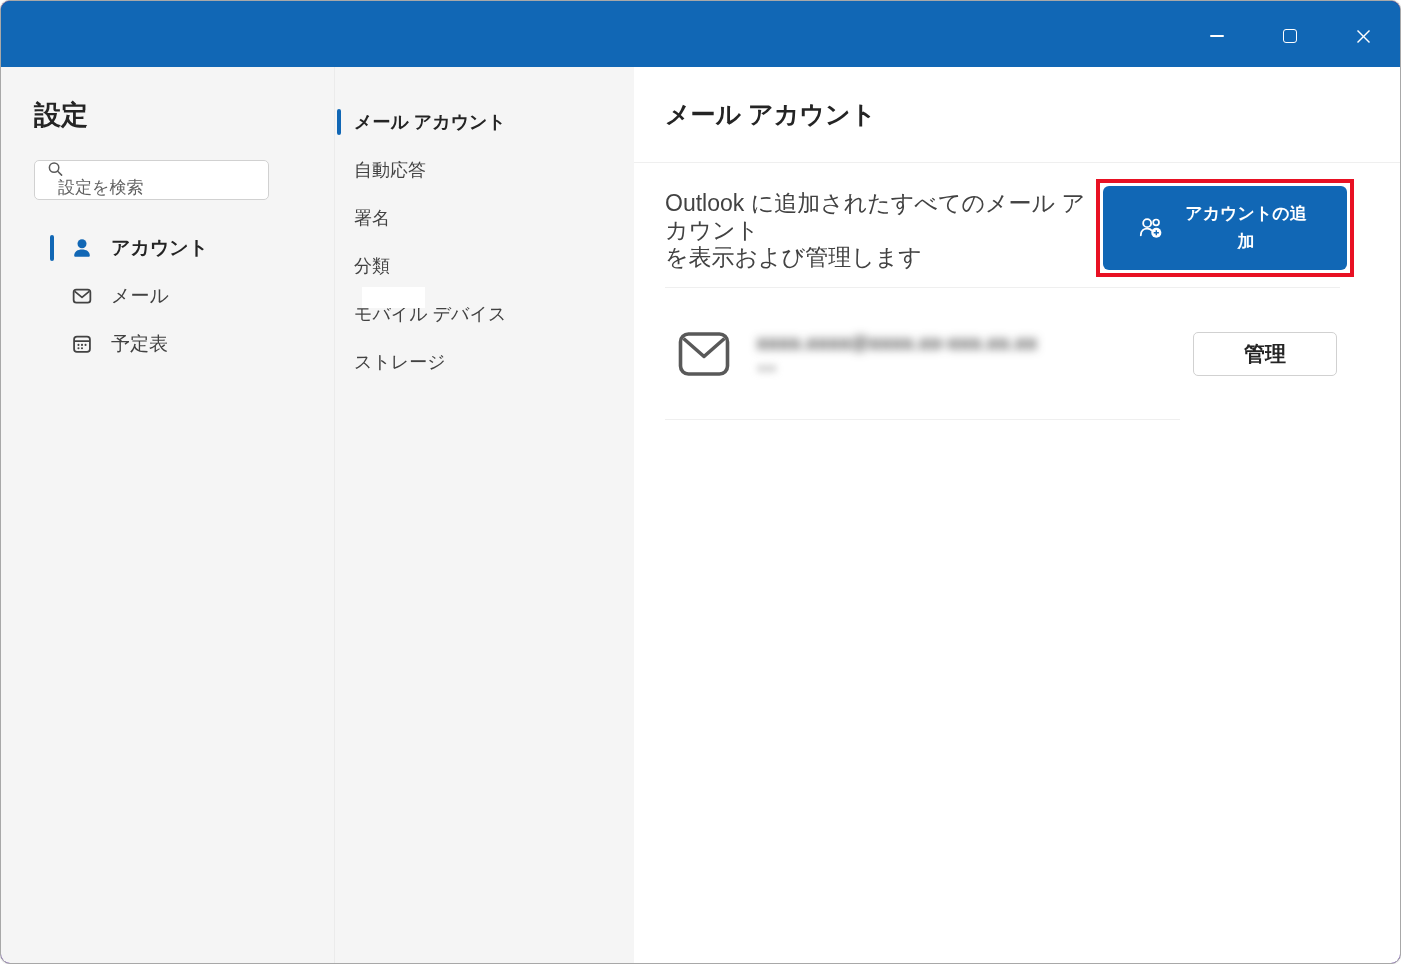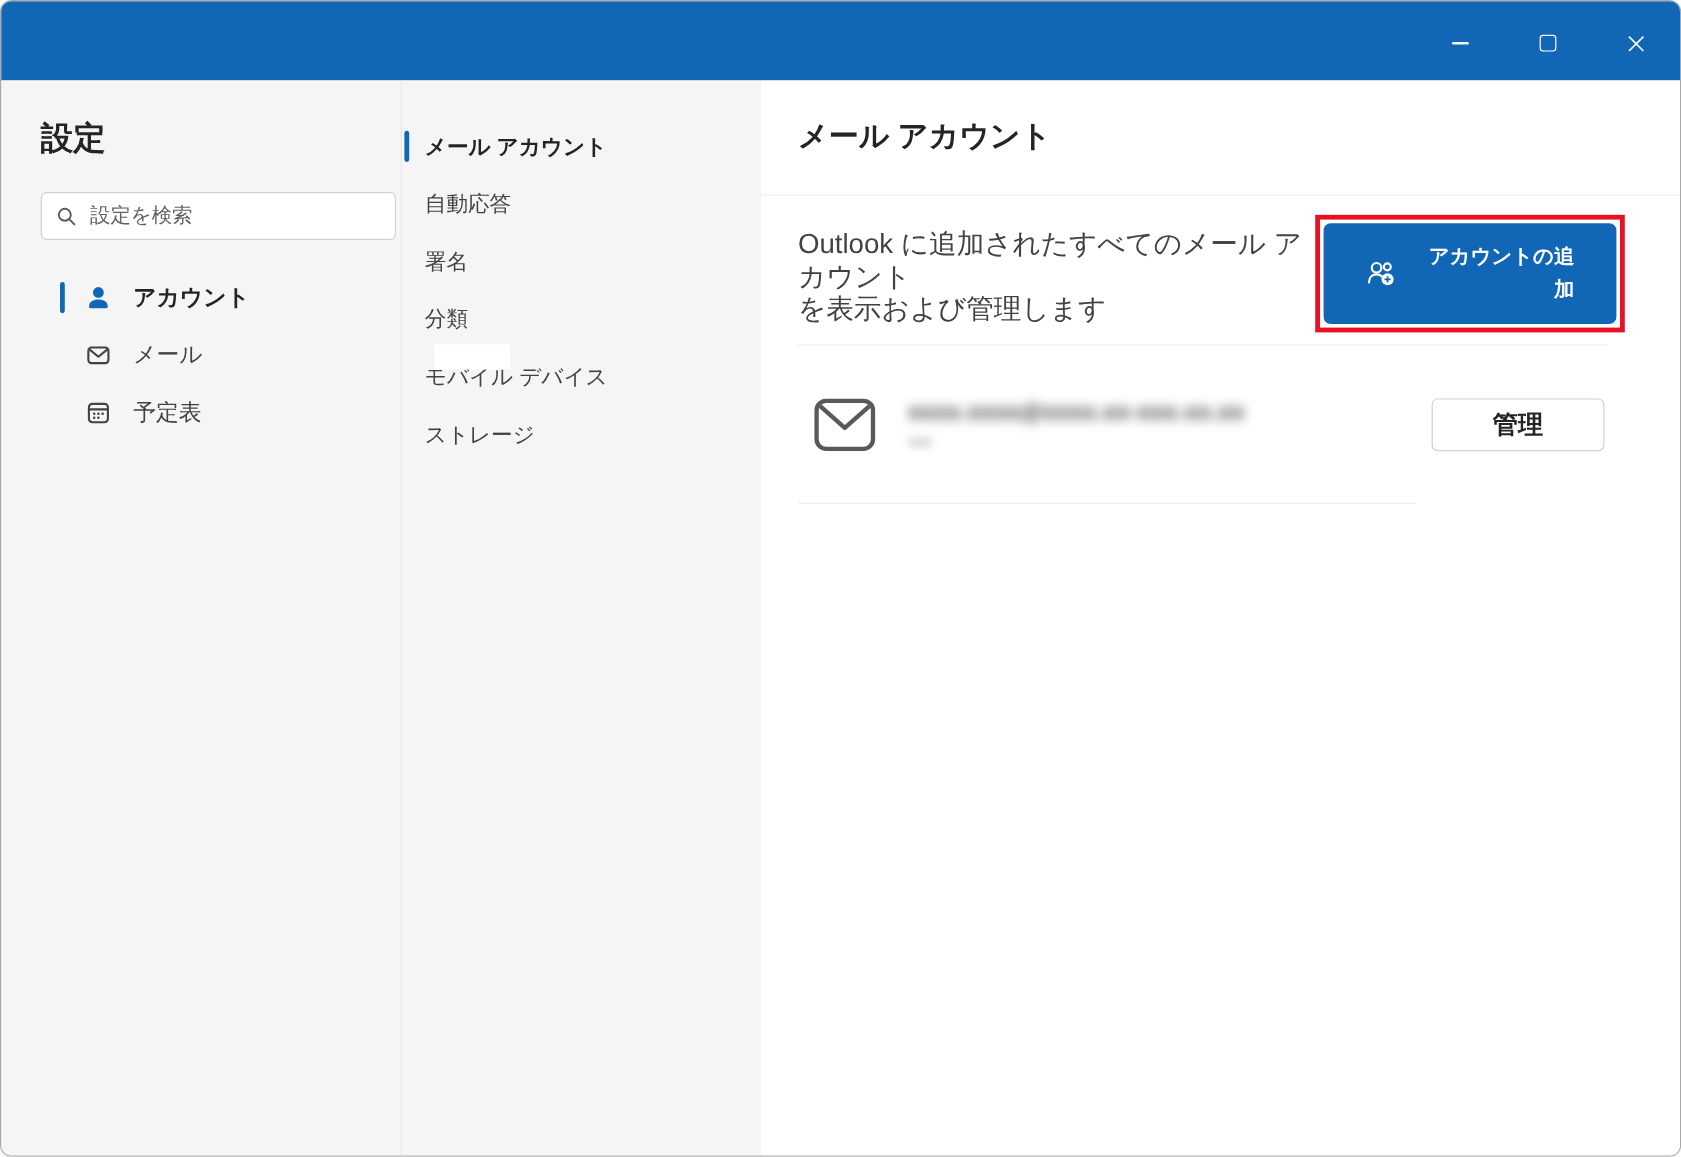--- a/index.html
+++ b/index.html
@@ -1,28 +1,28 @@
 <!DOCTYPE html>
 <html><head>
 <meta charset="utf-8">
 <style>
   html,body{margin:0;padding:0;background:#ffffff;font-family:"Liberation Sans","DejaVu Sans",sans-serif;}
   *{box-sizing:border-box;}
-  .window{width:1401px;height:964px;border:1px solid #a8a8a8;border-radius:10px;overflow:hidden;background:#e5e5e5;box-shadow:0 0 0 1px rgba(0,0,0,0.05);display:flex;flex-direction:column;}
+  .window{width:1401px;height:964px;border:1px solid #a8a8a8;border-radius:10px;overflow:hidden;background:#4c1d95;box-shadow:0 0 0 1px rgba(0,0,0,0.05);display:flex;flex-direction:column;}
   
   .titlebar{height:66px;background:#1167b5;flex:0 0 auto;display:flex;justify-content:flex-end;align-items:center;padding-right:14px;}
   .win-controls{display:flex;gap:27px;margin-top:4px;}
   .wc{width:46px;height:38px;background:transparent;border:none;display:flex;align-items:center;justify-content:center;cursor:pointer;padding:0;}
   .min-glyph{display:block;width:14px;height:2px;background:#ffffff;border-radius:1px;}
   .max-glyph{display:block;width:14px;height:14px;border:1.6px solid #ffffff;border-radius:3px;}
   
   .bodyrow{flex:1;display:flex;min-height:0;}
   .sidebar{width:333px;background:#f5f5f5;position:relative;flex:0 0 auto;}
   .settings-title{font-size:27px;font-weight:700;color:#242424;margin:30px 0 0 33px;}
-  .searchbox{margin:27px 0 0 33px;width:296px;height:40px;background:#ffffff;border:1px solid #d1d1d1;border-radius:5px;display:flex;align-items:center;padding:0 10px 0 12px;}
+  .searchbox{margin:27px 0 0 33px;width:235px;height:40px;background:#ffffff;border:1px solid #d1d1d1;border-radius:5px;display:flex;align-items:flex-start;padding:0 10px 0 12px;flex-direction:column;}
   .searchbox input{border:none;outline:none;flex:1;font-size:17px;color:#242424;background:transparent;margin-left:9px;font-family:inherit;}
   .searchbox input::placeholder{color:#616161;}
   .side-nav{margin-top:24px;padding-left:32px;}
   .side-item{position:relative;height:48px;display:flex;align-items:center;padding-left:38px;gap:18px;cursor:pointer;}
   .accent-bar{position:absolute;left:17px;top:11px;width:4px;height:26px;border-radius:2px;background:#1167b5;display:none;}
   .side-item.selected .accent-bar{display:block;}
   .side-label{font-size:19px;color:#424242;}
   .side-item.selected .side-label{font-weight:700;color:#242424;}
   
   .subnav{width:300px;background:#f5f5f5;border-left:1px solid #ebebeb;padding-top:31px;position:relative;flex:0 0 auto;}
@@ -36,21 +36,21 @@
   .main{flex:1;background:#ffffff;overflow:hidden;}
   .page-title{font-size:25px;font-weight:700;color:#242424;margin:30px 0 0 31px;line-height:34px;}
   .divider{border-bottom:1px solid #efefef;}
   .divider.full{margin-top:31px;}
   .divider.mid{margin:10px 60px 0 31px;}
   .divider.short{margin-left:31px;width:515px;}
   .section-row{display:flex;justify-content:space-between;align-items:flex-start;margin:0 46px 0 31px;}
   .desc{margin:27px 0 0 0;font-size:23px;line-height:27px;color:#424242;max-width:420px;}
   .highlight-box{margin-top:16px;border:4px solid #e81123;padding:3px;background:#ffffff;}
   .add-btn{width:244px;height:84px;background:#1167b5;border:none;border-radius:6px;display:flex;align-items:center;justify-content:center;gap:14px;cursor:pointer;padding:0 10px;}
-  .add-btn-label{color:#ffffff;font-size:17px;font-weight:700;line-height:28px;width:132px;text-align:right;font-family:inherit;}
+  .add-btn-label{color:#ffffff;font-size:17px;font-weight:700;line-height:28px;width:132px;text-align:center;font-family:inherit;}
   
   .account-row{margin:0 63px 0 31px;height:131px;display:flex;align-items:center;}
   .acct-icon{margin-left:13px;flex:0 0 auto;}
   .acct-text{margin-left:27px;display:flex;flex-direction:column;gap:6px;}
   .blur-email{font-size:18px;font-weight:600;color:#222222;filter:blur(5px);letter-spacing:1px;user-select:none;}
   .blur-type{font-size:13px;color:#8a8a8a;filter:blur(3.5px);user-select:none;}
   .manage-btn{margin-left:auto;width:144px;height:44px;background:#ffffff;border:1px solid #d1d1d1;border-radius:5px;font-size:21px;font-weight:700;color:#242424;cursor:pointer;font-family:inherit;}
   svg{display:block;}
 </style>
 </head>

